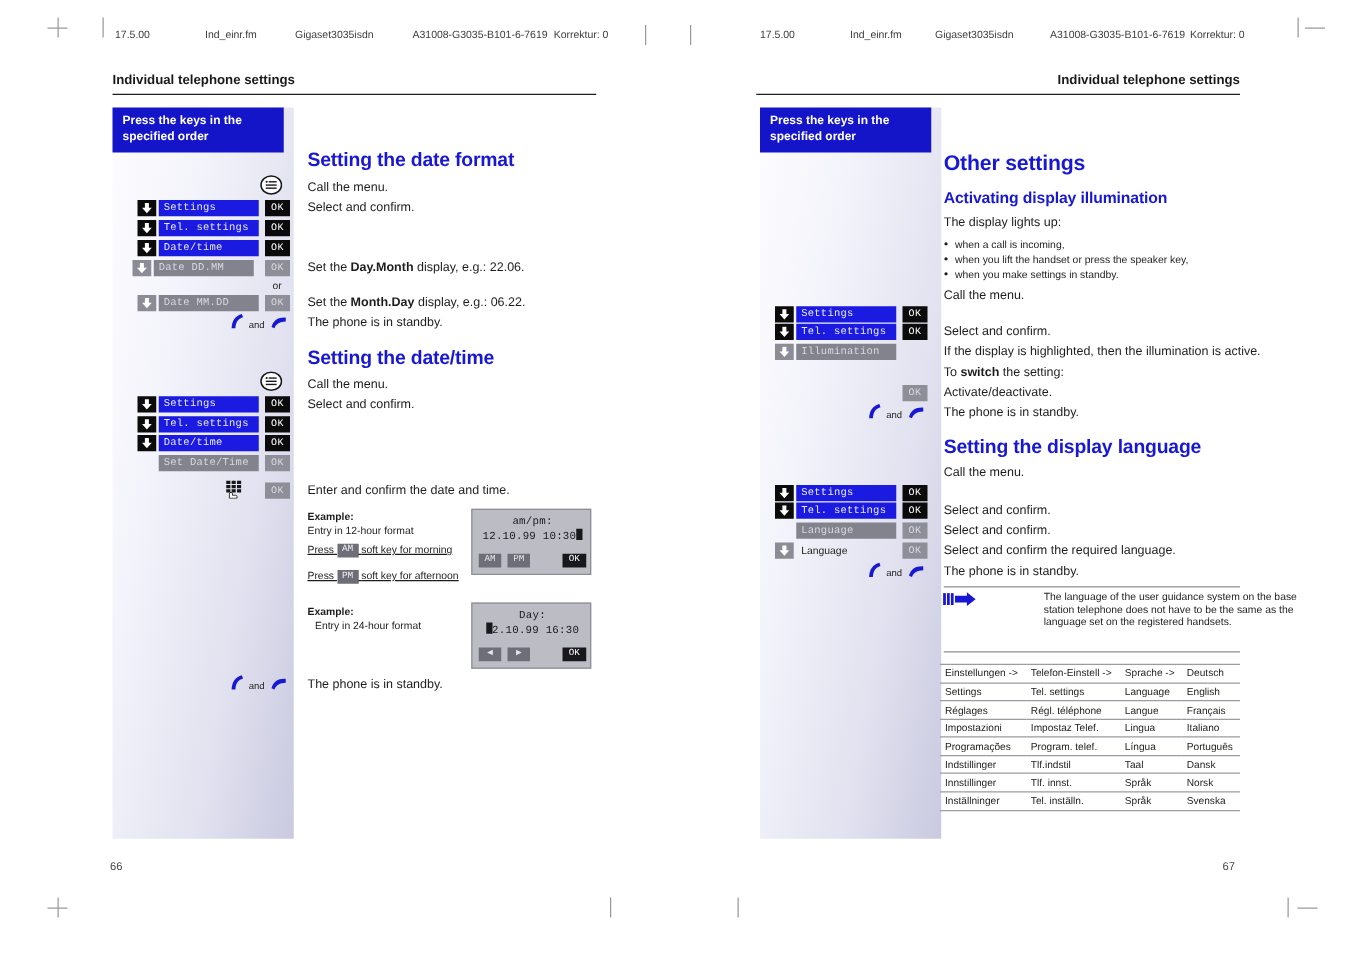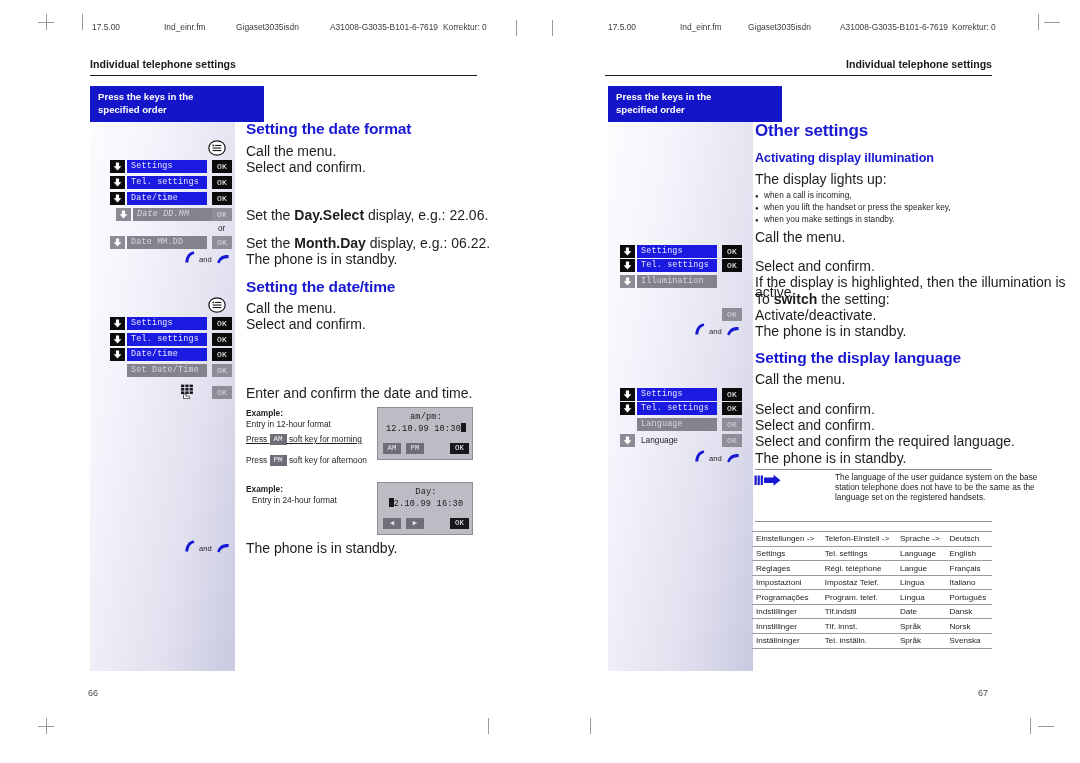--- a/index.html
+++ b/index.html
@@ -35,40 +35,40 @@
     font-size: 10.6px; font-weight: bold; color: #1a1a1a;
   }
   .chaprule { position: absolute; top: 75px; height: 1.3px; background: #1d1d1d; }
 
   
   .sidebar {
     position: absolute; top: 86px; width: 145px; height: 585px;
     background: linear-gradient(100deg, #fdfdff 0%, #f3f3fb 32%, #e2e2f0 68%, #c9c9e0 100%);
   }
   .sidebar-head {
-    position: absolute; top: 0; left: 0; width: 174px; height: 36px;
+    position: absolute; top: 0; left: 0; width: 137px; height: 36px;
     background: #1414c8; color: #ffffff;
     font-size: 9.6px; font-weight: bold; line-height: 12.6px;
     padding: 5px 0 0 8px;
   }
 
   
   .h1 {
     position: absolute; color: #1818d2;
     font-size: 15.5px; font-weight: bold; letter-spacing: -0.15px;
   }
   .h2 {
     position: absolute; color: #1818d2;
     font-size: 12.6px; font-weight: bold; letter-spacing: -0.1px;
   }
 
   
   .txt {
     position: absolute; color: #1d1d1d;
-    font-size: 14px; line-height: 10.4px;
+    font-size: 10px; line-height: 10.4px;
   }
   .txt b { font-weight: bold; }
   .bullet { position: absolute; font-size: 8.3px; color: #1d1d1d; line-height: 10.4px; }
   .bullet::before {
     content: "\25CF"; font-size: 6px; position: absolute; left: -9px; top: 0.5px;
   }
 
   
   .row { position: absolute; height: 13px; }
 
@@ -225,30 +225,30 @@
     <div class="row" style="left:110px; top:192px; width:130px;">
       <div class="arrowbox">
         <svg width="9" height="9" viewBox="0 0 9 9">
             <path d="M4.5 8.6 L0.6 4.2 L2.9 4.2 L2.9 0.4 L6.1 0.4 L6.1 4.2 L8.4 4.2 Z" fill="#ffffff"></path>
           </svg>
       </div>
       <div class="lcd" style="left:17px; width:80px;">Date/time</div>
     </div>
     <div class="okkey" style="left:212px; top:192px;">OK</div>
 
-    <div class="row" style="left:116px; top:208px; width:130px;font-style:italic;">
+    <div class="row" style="left:106px; top:208px; width:130px;">
       <div class="arrowbox dim">
         <svg width="9" height="9" viewBox="0 0 9 9">
             <path d="M4.5 8.6 L0.6 4.2 L2.9 4.2 L2.9 0.4 L6.1 0.4 L6.1 4.2 L8.4 4.2 Z" fill="#ffffff"></path>
           </svg>
       </div>
       <div class="lcd dim" style="left:17px; width:80px;">Date DD.MM</div>
     </div>
     <div class="okkey dim" style="left:212px; top:208px;">OK</div>
-    <div class="txt" style="left:246px; top:210px;">Set the <b>Day.Select</b> display, e.g.: 22.06.</div>
+    <div class="txt" style="left:246px; top:210px;">Set the <b>Day.Month</b> display, e.g.: 22.06.</div>
 
     <div class="orlabel" style="left:218px; top:224px;">or</div>
 
     <div class="row" style="left:110px; top:236px; width:130px;">
       <div class="arrowbox dim">
         <svg width="9" height="9" viewBox="0 0 9 9">
             <path d="M4.5 8.6 L0.6 4.2 L2.9 4.2 L2.9 0.4 L6.1 0.4 L6.1 4.2 L8.4 4.2 Z" fill="#ffffff"></path>
           </svg>
       </div>
       <div class="lcd dim" style="left:17px; width:80px;">Date MM.DD</div>
@@ -335,21 +335,21 @@
     <div class="okkey dim" style="left:212px; top:386px;">OK</div>
     <div class="txt" style="left:246px; top:388px;">Enter and confirm the date and time.</div>
 
     <div class="exlabel" style="left:246px; top:408px; font-weight:bold;">Example:</div>
     <div class="exlabel" style="left:246px; top:419px;">Entry in 12-hour format</div>
     <div class="exlabel" style="left:246px; top:434px;text-decoration:underline;">
       <span>Press</span>
       <span class="keybtn">AM</span>
       <span>soft key for morning</span>
     </div>
-    <div class="exlabel" style="left:246px; top:455px;">
+    <div class="exlabel" style="left:246px; top:455px;text-decoration:underline;">
       <span>Press</span>
       <span class="keybtn">PM</span>
       <span>soft key for afternoon</span>
     </div>
 
     <div class="disp" style="left:377px; top:407px;">
       <div class="dline" style="top:4px;">am/pm:</div>
       <div class="dline" style="top:15px;">
         <span>12.10.99 10:30</span><span class="cursorblk"></span>
       </div>
@@ -562,21 +562,21 @@
         </tr>
         <tr>
           <td>Programações</td>
           <td>Program. telef.</td>
           <td>Língua</td>
           <td>Português</td>
         </tr>
         <tr>
           <td>Indstillinger</td>
           <td>Tlf.indstil</td>
-          <td>Date</td>
+          <td>Taal</td>
           <td>Dansk</td>
         </tr>
         <tr>
           <td>Innstillinger</td>
           <td>Tlf. innst.</td>
           <td>Språk</td>
           <td>Norsk</td>
         </tr>
         <tr>
           <td>Inställninger</td>

